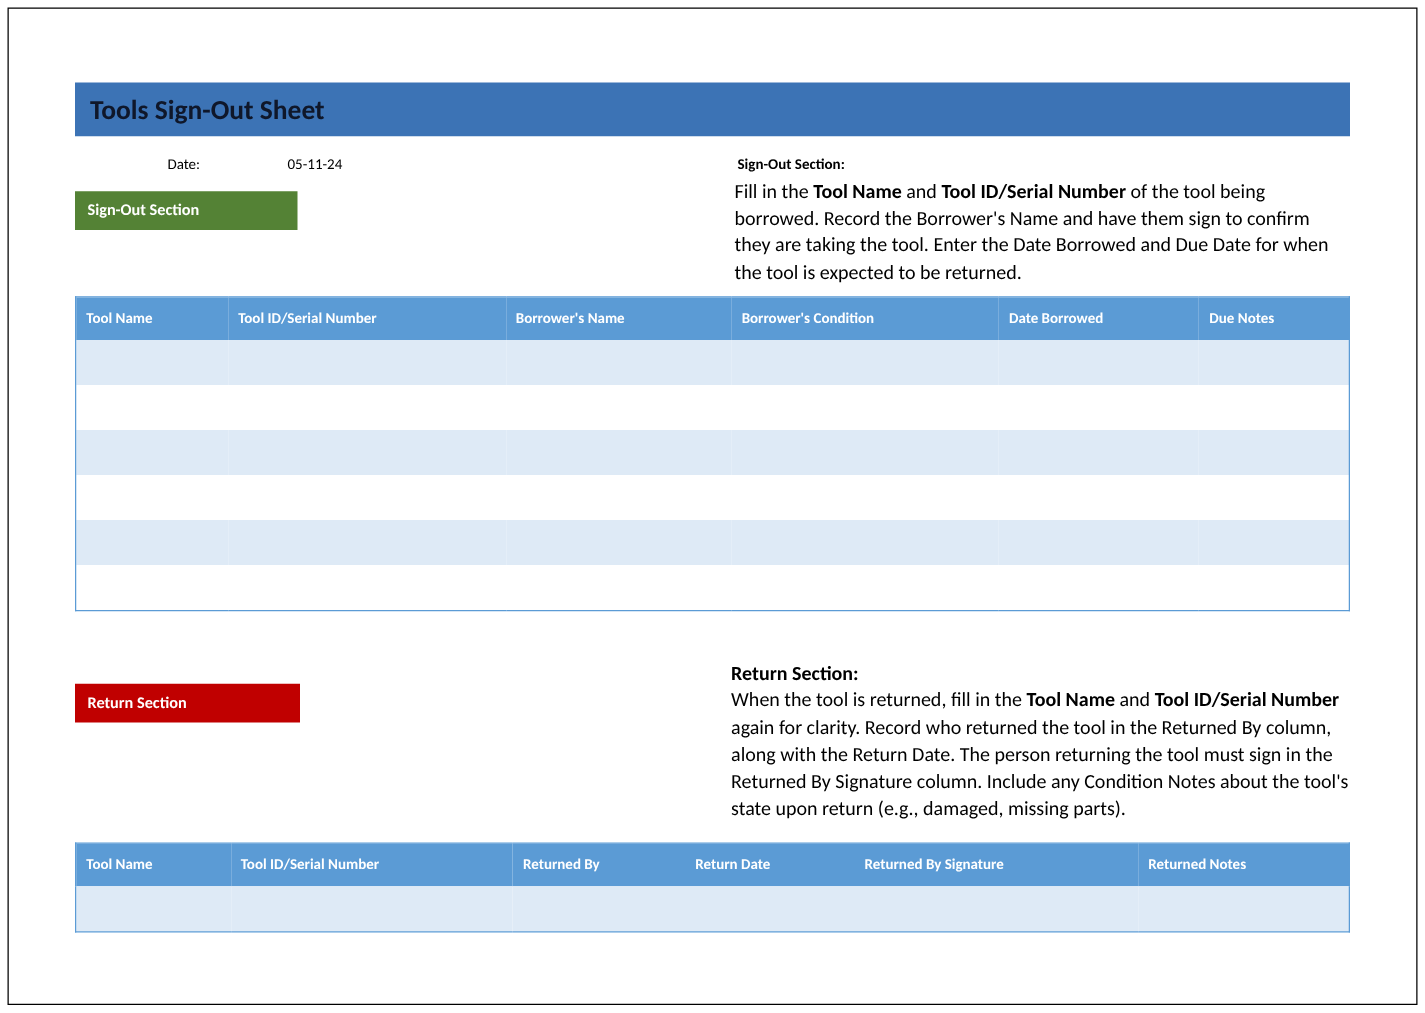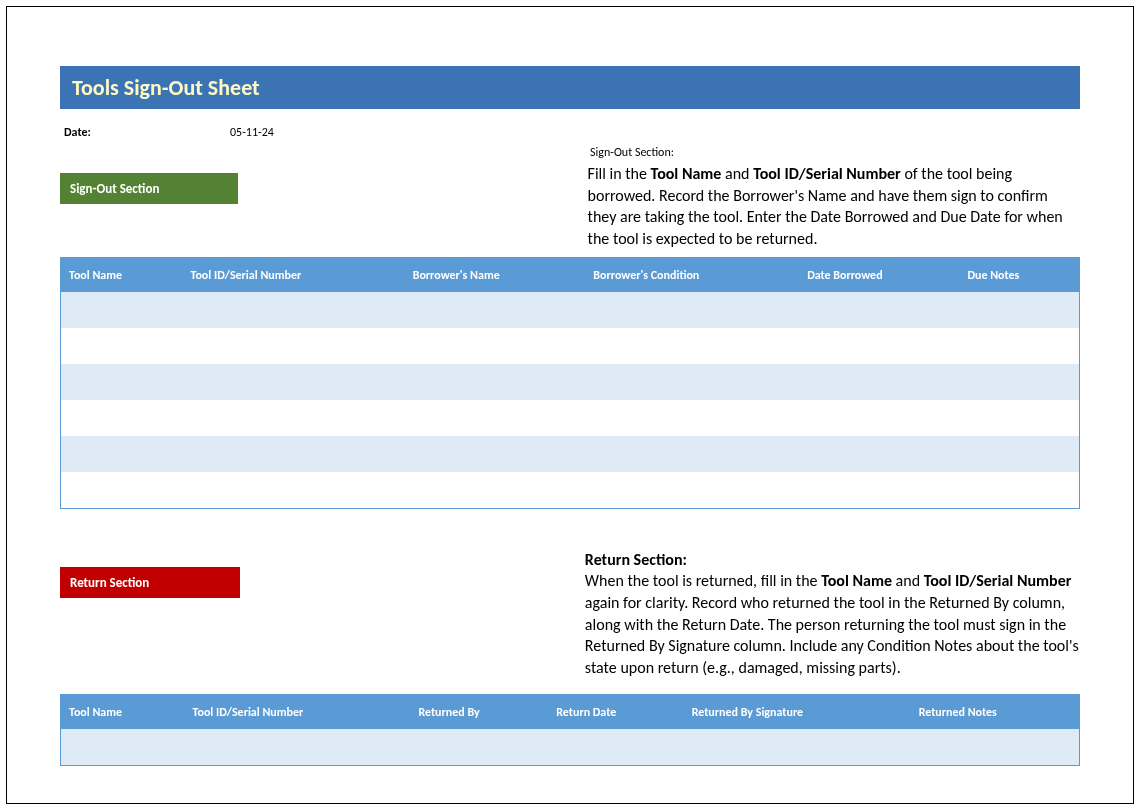--- a/index.html
+++ b/index.html
@@ -24,43 +24,43 @@
   .content {
     position: absolute;
     top: 6px;
     left: 6px;
     width: 1128px;
     height: 798px;
     padding: 60px 54px 30px 54px;
   }
   .title-bar {
     background: #3c73b5;
-    color: #fef9c3;
+    color: #0f172a;
     font-size: 22px;
     font-weight: bold;
     padding: 8px 12px;
     margin-bottom: 16px;
   }
   .top-row {
     display: flex;
     align-items: flex-start;
     margin-bottom: 4px;
   }
   .date-label {
-    font-weight: bold;
+    font-weight: normal;
     width: 170px;
     padding-left: 4px;
+    text-align: center;
   }
   .date-value {
     width: 200px;
   }
   .instr-title {
-    font-weight: normal;
+    font-weight: bold;
     margin-left: 160px;
-    margin-top: 20px;
   }
   .instr-row {
     display: flex;
     align-items: flex-start;
     margin-bottom: 8px;
   }
   .section-chip {
     width: 180px;
     padding: 8px 10px;
     color: #fff;

